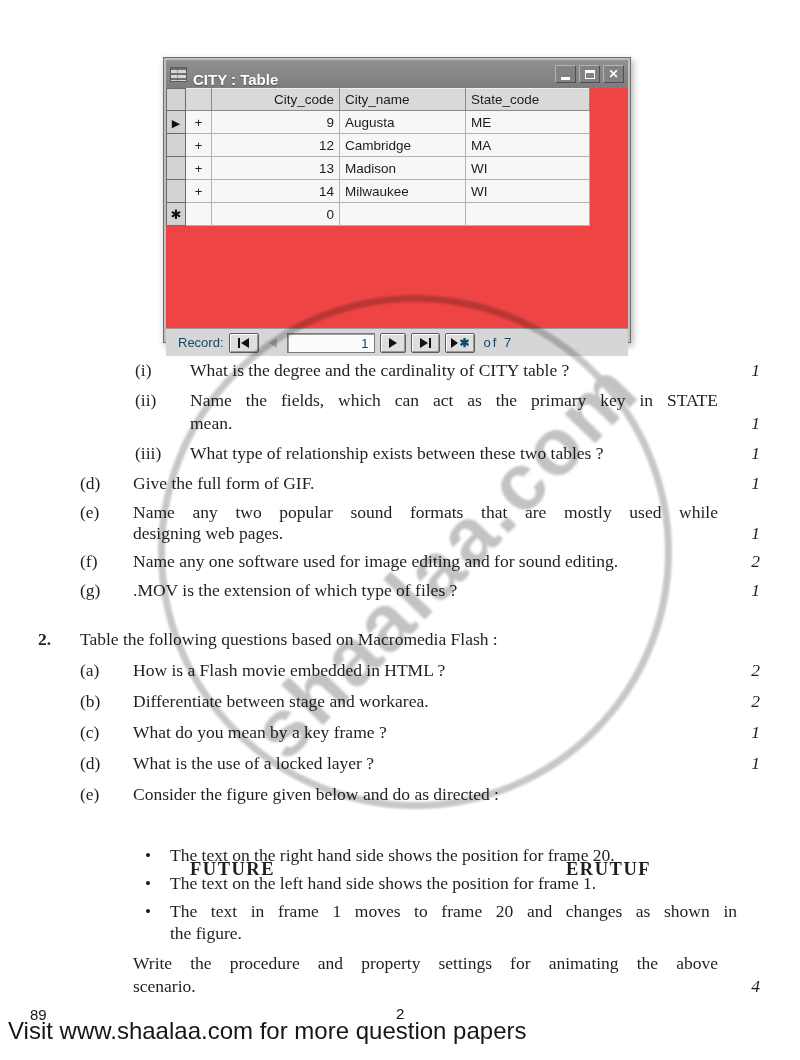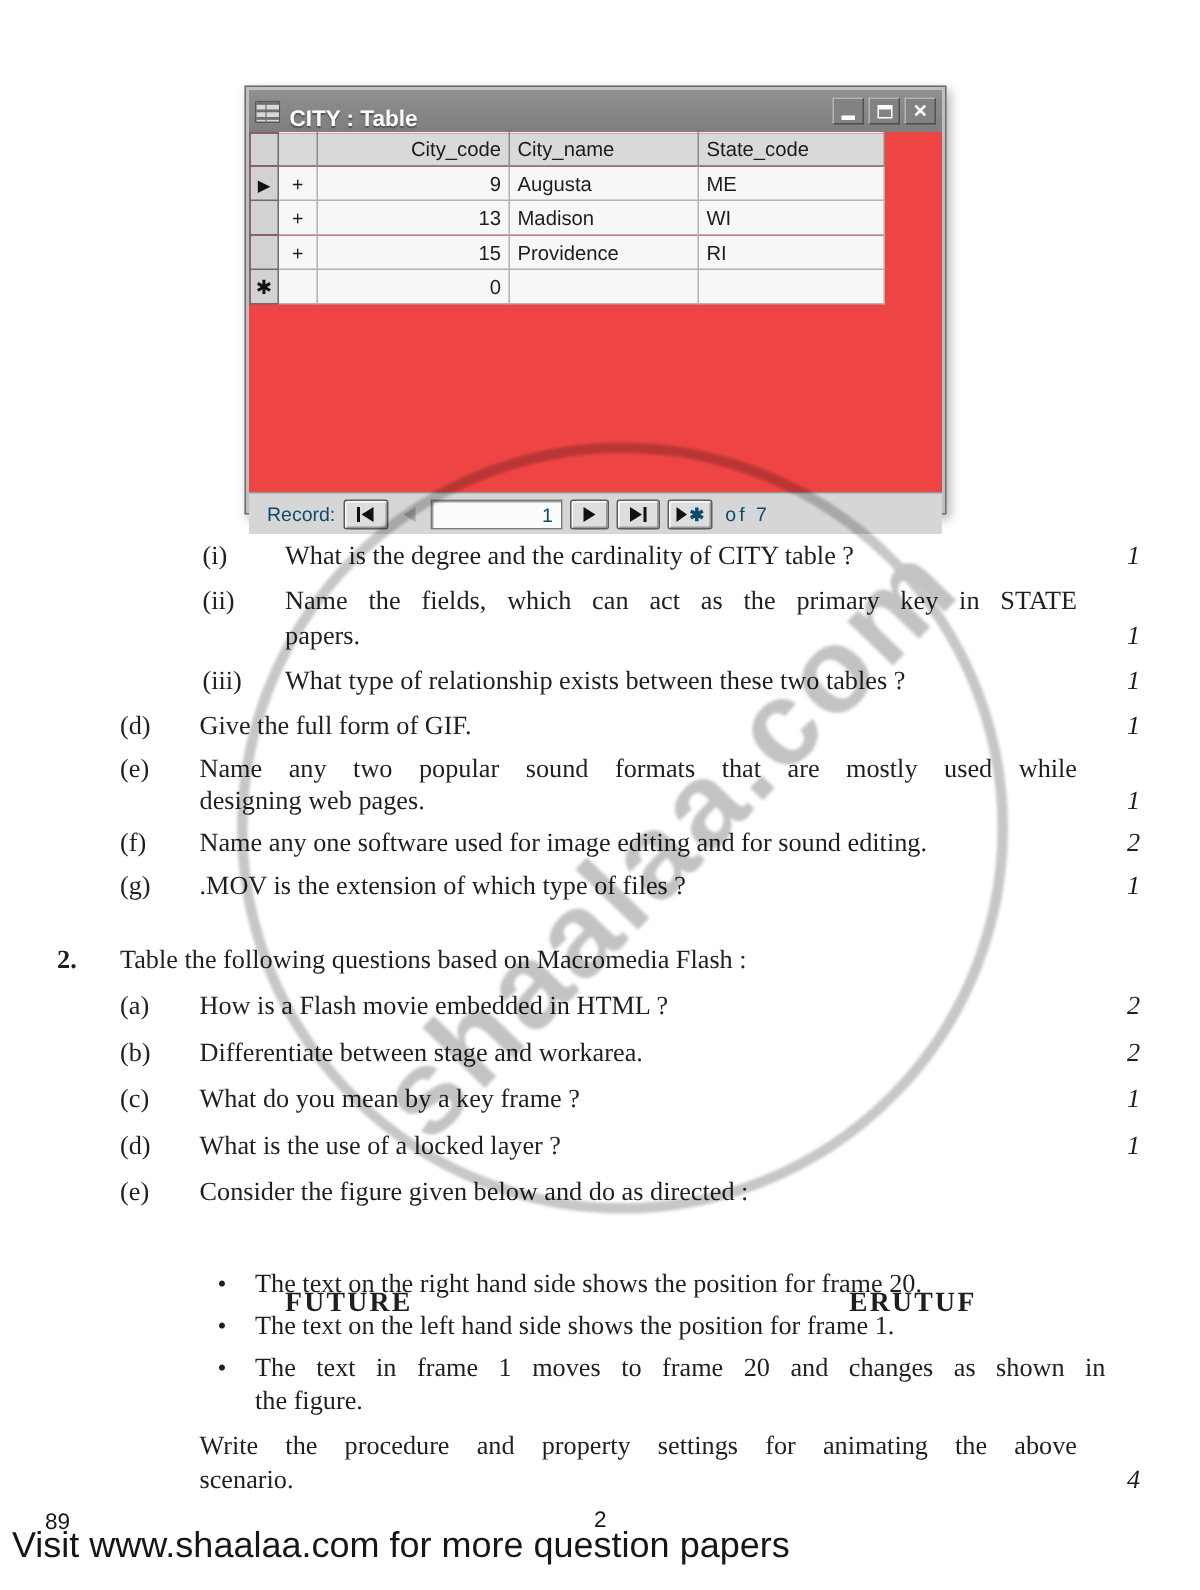--- a/index.html
+++ b/index.html
@@ -112,30 +112,37 @@
         <tr>
           <td class="sel"><span class="cur-ico"></span></td>
           <td class="exp"><span class="plus-ico"></span></td>
           <td class="c-code">9</td>
           <td class="c-name">Augusta</td>
           <td class="c-state">ME</td>
         </tr>
         <tr>
           <td class="sel"></td>
           <td class="exp"><span class="plus-ico"></span></td>
+          <td class="c-code">12</td>
+          <td class="c-name">Cambridge</td>
+          <td class="c-state">MA</td>
+        </tr>
+        <tr>
+          <td class="sel"></td>
+          <td class="exp"><span class="plus-ico"></span></td>
           <td class="c-code">13</td>
           <td class="c-name">Madison</td>
           <td class="c-state">WI</td>
         </tr>
         <tr>
           <td class="sel"></td>
           <td class="exp"><span class="plus-ico"></span></td>
-          <td class="c-code">15</td>
-          <td class="c-name">Providence</td>
-          <td class="c-state">RI</td>
+          <td class="c-code">14</td>
+          <td class="c-name">Milwaukee</td>
+          <td class="c-state">WI</td>
         </tr>
         <tr>
           <td class="sel"><span class="new-ico"></span></td>
           <td class="exp"></td>
           <td class="c-code">0</td>
           <td class="c-name"></td>
           <td class="c-state"></td>
         </tr>
       </tbody>
         </table>
@@ -179,21 +186,21 @@
   <div class="qrow" style="top:359px">
     <span class="lab2">(i)</span>
     <span class="txt2">What is the degree and the cardinality of CITY table ?</span>
     <span class="mk">1</span>
   </div>
   <div class="qrow" style="top:389px">
     <span class="lab2">(ii)</span>
     <span class="txt2 just">Name the fields, which can act as the primary key in STATE</span>
   </div>
   <div class="qrow" style="top:412px">
-    <span class="txt2">papers.</span>
+    <span class="txt2">mean.</span>
     <span class="mk">1</span>
   </div>
   <div class="qrow" style="top:442px">
     <span class="lab2">(iii)</span>
     <span class="txt2">What type of relationship exists between these two tables ?</span>
     <span class="mk">1</span>
   </div>
 
   <div class="qrow" style="top:472px">
     <span class="lab1">(d)</span>

